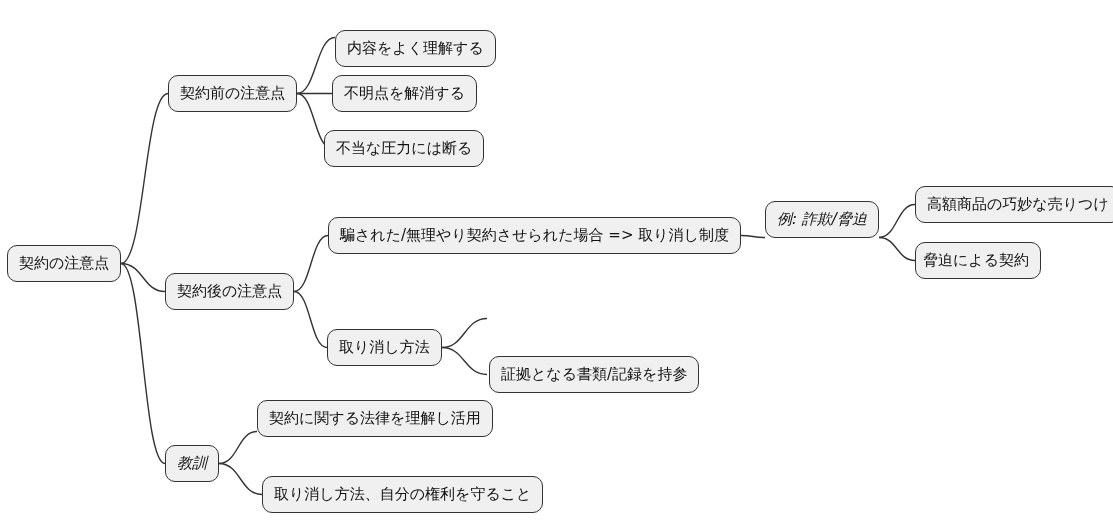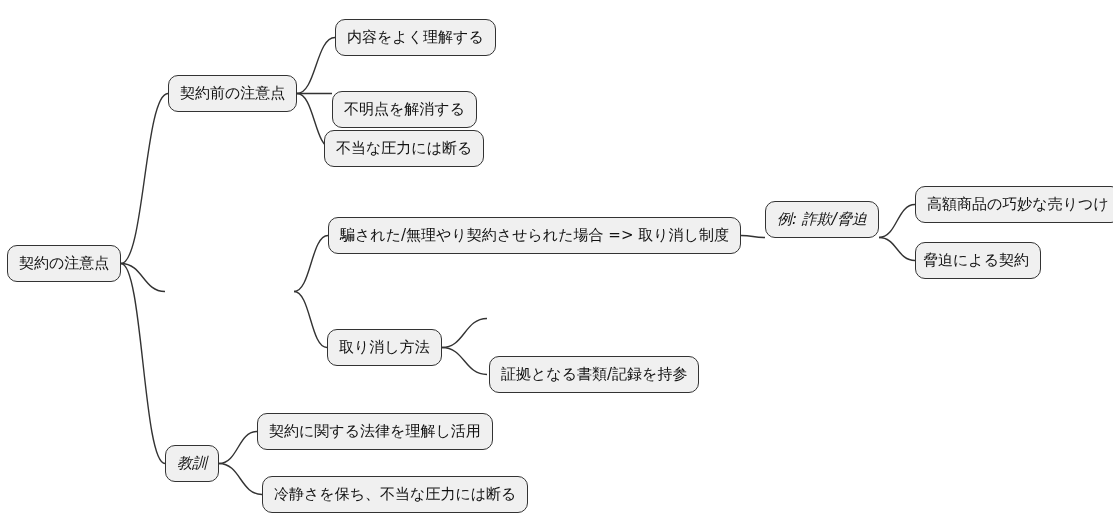--- a/index.html
+++ b/index.html
@@ -37,33 +37,33 @@
     border: 1.5px solid #333333;
     border-radius: 10px;
     font-size: 15px;
     color: #111111;
     white-space: nowrap;
     text-align: center;
   }
   
   .n-root       { left: 7px;   top: 245px; }
   .n-before     { left: 168px; top: 75px;  }
-  .n-understand { left: 335px; top: 19px;  }
-  .n-clarify    { left: 332px; top: 75px; margin-top: 16px;  }
+  .n-understand { left: 335px; top: 30px;  }
+  .n-clarify    { left: 332px; top: 75px;  }
   .n-refuse     { left: 324px; top: 130px; }
   .n-after      { left: 165px; top: 273px; }
   .n-cancel     { left: 328px; top: 217px; }
   .n-example    { left: 765px; top: 201px; font-style: italic; }
   .n-expensive  { left: 915px; top: 186px; }
   .n-threat     { left: 915px; top: 242px; padding-left: 7px; }
   .n-method     { left: 327px; top: 329px; }
   .n-consult    { left: 487px; top: 300px; }
   .n-evidence   { left: 489px; top: 356px; }
   .n-lesson     { left: 165px; top: 445px; font-style: italic; }
-  .n-law        { left: 257px; top: 413px; }
+  .n-law        { left: 257px; top: 400px; }
   .n-calm       { left: 262px; top: 476px; }
 </style>
 </head>
 <body>
 
 <div id="canvas">
 
   <svg id="edges" xmlns="http://www.w3.org/2000/svg">
       <path d="M 121 263.5 C 144.5 263.5, 144.5 93.5, 168 93.5" stroke="#333333"></path>
       <path d="M 121 263.5 C 143 263.5, 143 291.5, 165 291.5" stroke="#333333"></path>
@@ -85,33 +85,34 @@
   <div class="node n-root">契約の注意点</div>
 
   <div class="node n-before">契約前の注意点</div>
 
   <div class="node n-understand">内容をよく理解する</div>
 
   <div class="node n-clarify">不明点を解消する</div>
 
   <div class="node n-refuse">不当な圧力には断る</div>
 
+  <div class="node n-after">契約後の注意点</div>
 
   <div class="node n-cancel">騙された/無理やり契約させられた場合 =&gt; 取り消し制度</div>
 
   <div class="node n-example">例: 詐欺/脅迫</div>
 
   <div class="node n-expensive">高額商品の巧妙な売りつけ</div>
 
   <div class="node n-threat">脅迫による契約</div>
 
   <div class="node n-method">取り消し方法</div>
 
 
   <div class="node n-evidence">証拠となる書類/記録を持参</div>
 
   <div class="node n-lesson">教訓</div>
 
   <div class="node n-law">契約に関する法律を理解し活用</div>
 
-  <div class="node n-calm">冷静さを保ち、不当な圧力には断る</div>
+  <div class="node n-calm">取り消し方法、自分の権利を守ること</div>
 
 </div>
 
 </body></html>

